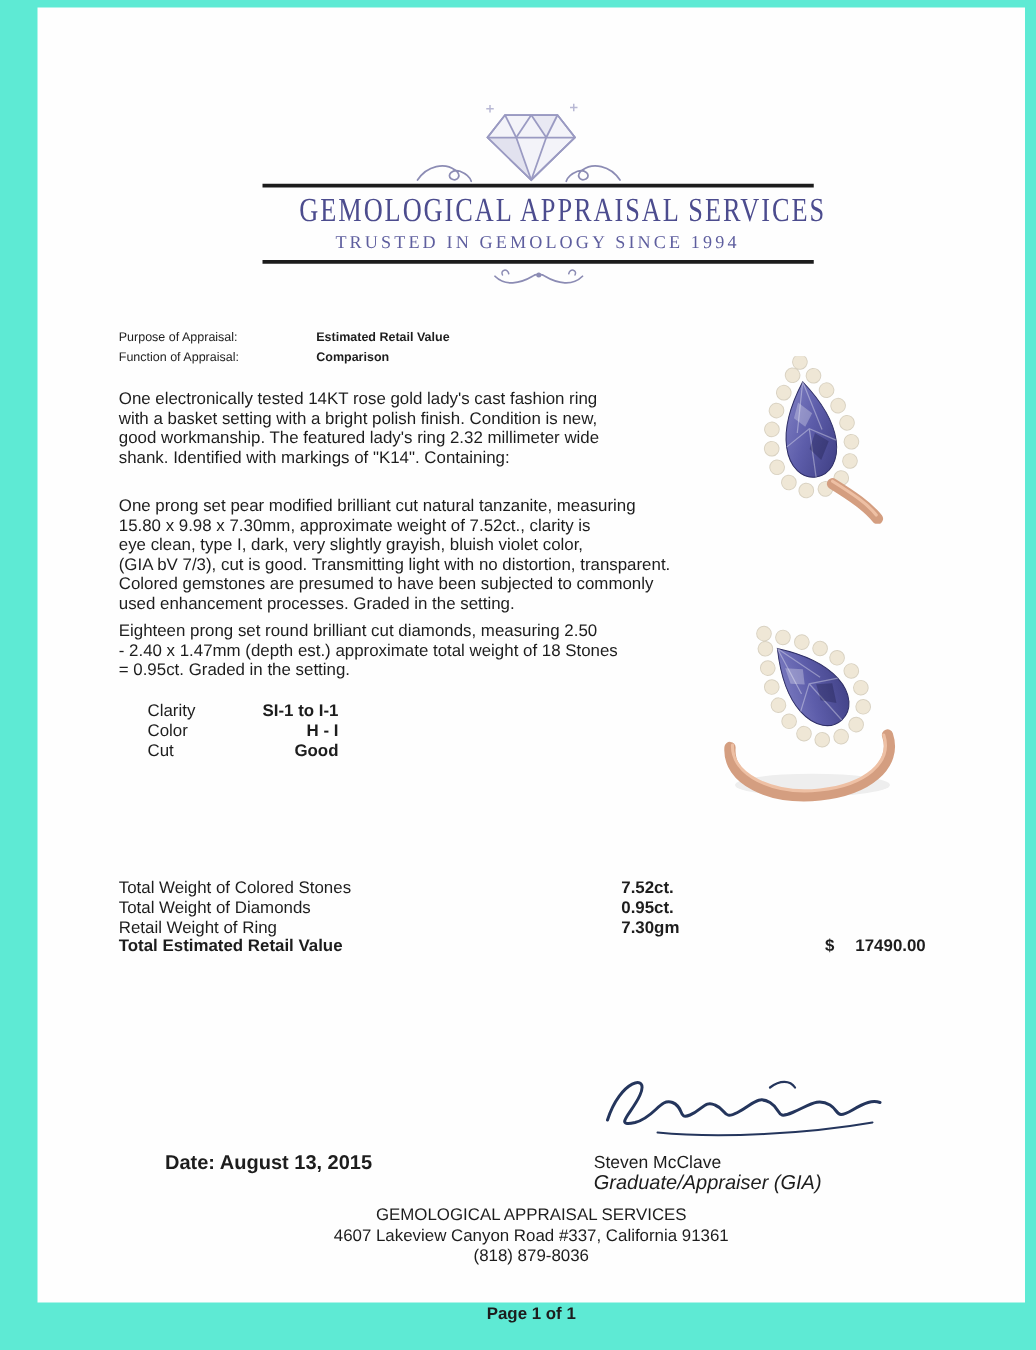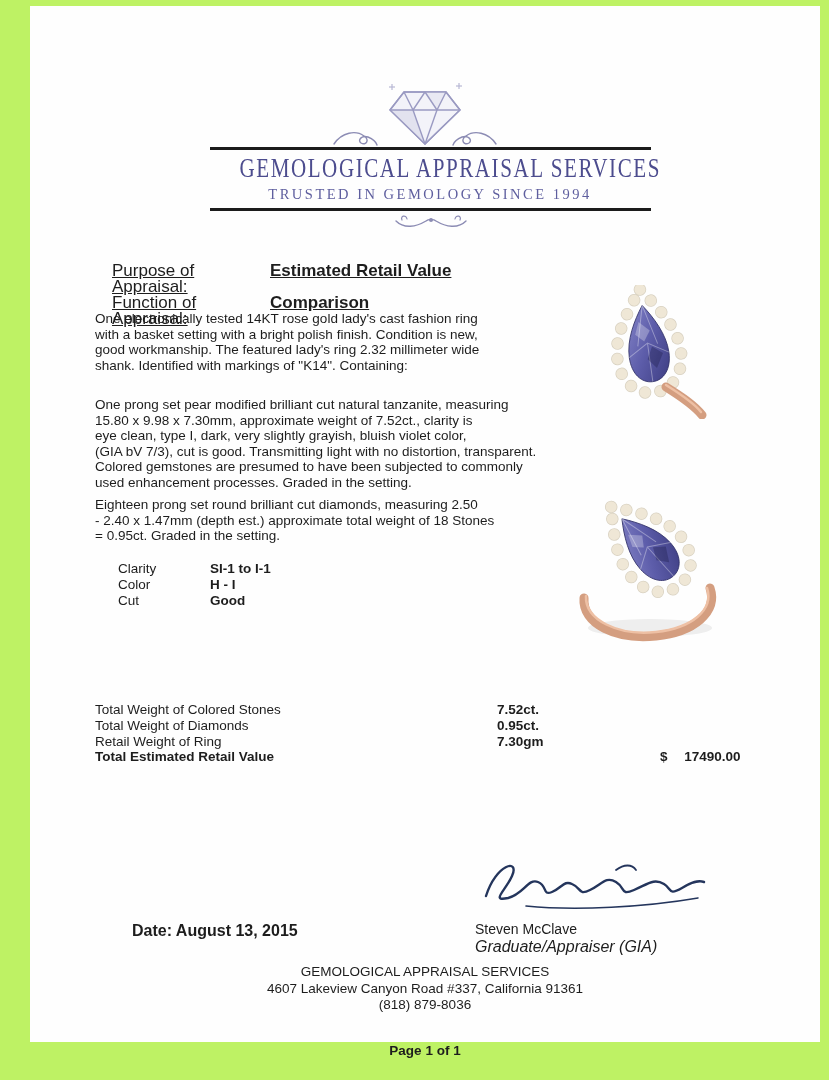--- a/index.html
+++ b/index.html
@@ -1,16 +1,16 @@
 <!DOCTYPE html>
 <html><head>
 <meta charset="utf-8">
 <style>
   html,body{margin:0;padding:0;background:#111;}
-  #stage{position:relative;width:829px;height:1080px;background:#bef264;overflow:hidden;
+  #stage{position:relative;width:829px;height:1080px;background:#5eead4;overflow:hidden;
          font-family:"Liberation Sans",sans-serif;color:#1d1d1d;}
   .paper{position:absolute;left:30px;top:6px;right:9px;bottom:38px;background:#fefefe;}
   .content{position:absolute;left:0;top:0;width:829px;height:1080px;}
 
   
   .logo{position:absolute;left:380px;top:80px;}
   .flourish{position:absolute;top:128px;}
   .flourish.left{left:332px;}
   .flourish.right{left:452px;transform:scaleX(-1);}
   .rule{position:absolute;left:210px;width:441px;height:3px;background:#1c1c1c;}
@@ -18,32 +18,32 @@
   .rule.bottom{top:208px;}
   .brand-title{position:absolute;left:180px;top:153px;width:500px;text-align:center;
       font-family:"Liberation Serif",serif;font-size:27px;color:#4c4c8e;
       letter-spacing:2px;white-space:nowrap;}
   .brand-title>span{display:inline-block;transform:scaleX(.78);transform-origin:center;}
   .brand-subtitle{position:absolute;left:180px;top:186px;width:500px;text-align:center;
       font-family:"Liberation Serif",serif;font-size:14.5px;color:#5e5e9e;letter-spacing:2.5px;}
   .flourish-center{position:absolute;left:392px;top:211px;}
 
   
-  .meta{position:absolute;left:112px;top:263px;font-size:17px;line-height:16px;text-decoration:underline;}
+  .meta{position:absolute;left:95px;top:263px;font-size:10px;line-height:16px;}
   .meta-row{display:flex;}
   .meta-row .lbl{width:158px;}
   .meta-row .val{font-weight:bold;text-align:right;}
   .para{position:absolute;left:95px;width:475px;font-size:13.5px;line-height:15.6px;
         white-space:pre-line;}
   .p1{top:311px;}
   .p2{top:397px;}
   .p3{top:497px;}
 
   .grades{position:absolute;left:118px;top:561px;font-size:13.5px;line-height:16px;}
-  .grade-row{display:flex;}
+  .grade-row{display:flex;justify-content:space-between;}
   .grade-row .lbl{width:92px;}
   .grade-row .val{font-weight:bold;}
 
   .totals{position:absolute;left:95px;top:702px;font-size:13.5px;line-height:16px;width:540px;}
   .total-row{display:flex;}
   .total-row .lbl{width:402px;}
   .total-row .val{font-weight:bold;}
 
   .grand-label{position:absolute;left:95px;top:749px;font-size:13.5px;font-weight:bold;}
   .grand-value{position:absolute;left:660px;top:749px;font-size:13.5px;font-weight:bold;}

